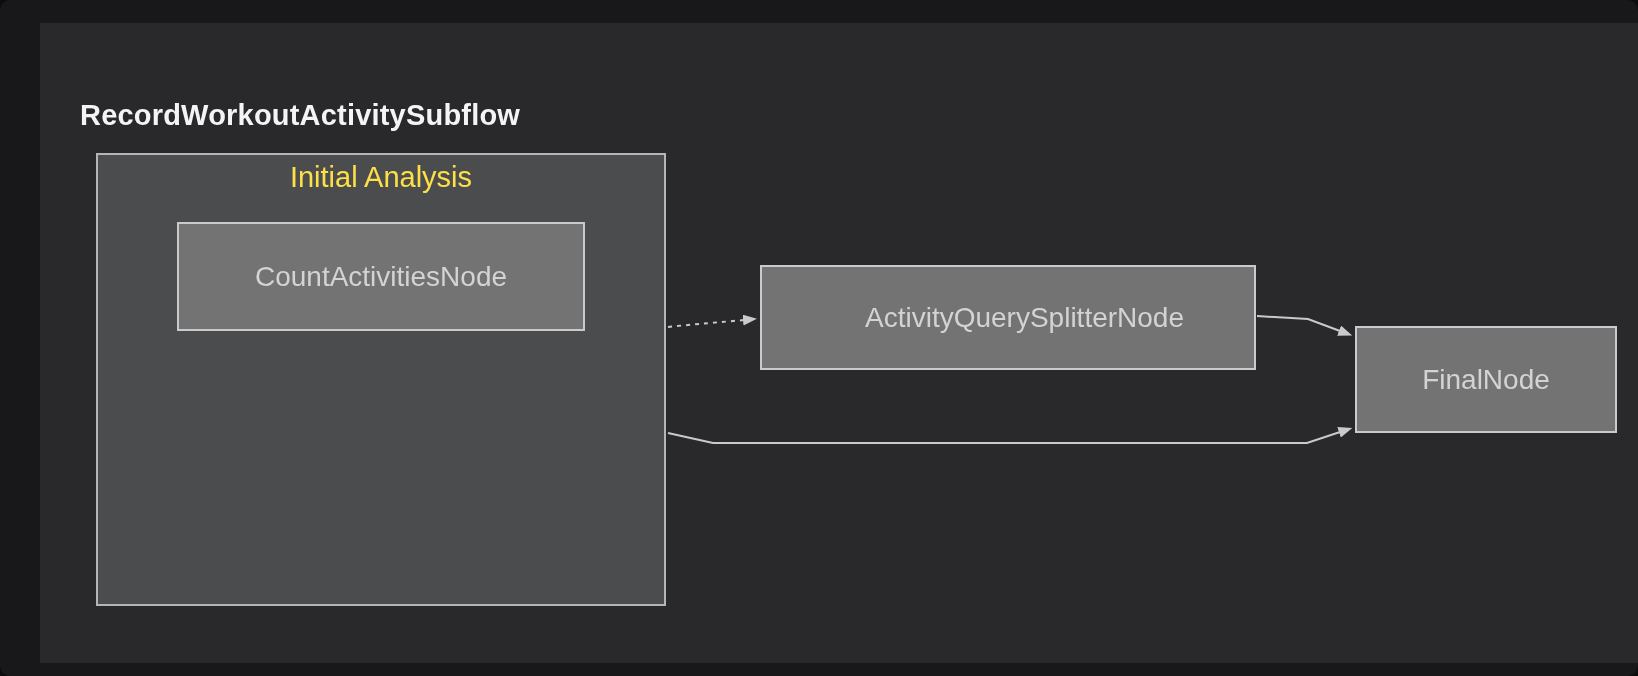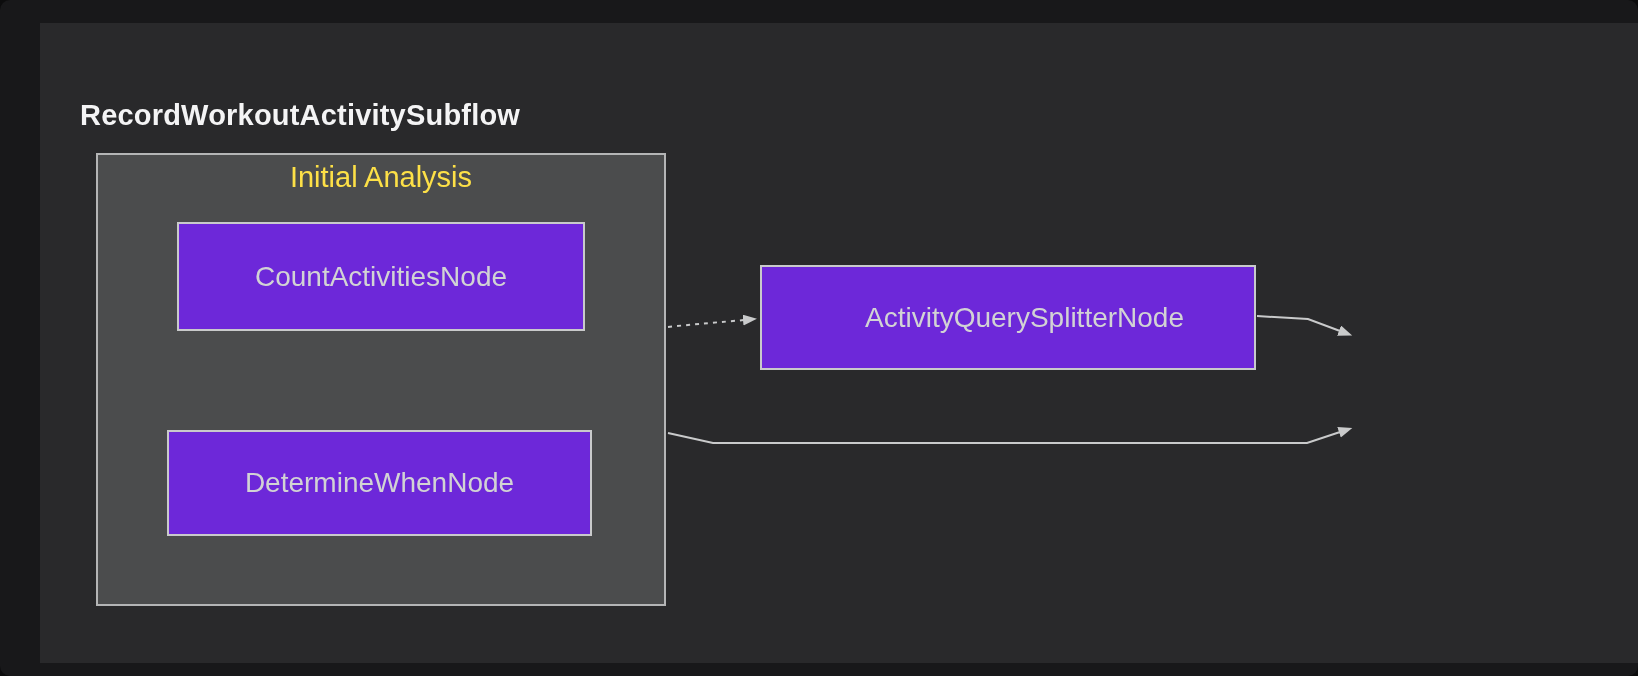--- a/index.html
+++ b/index.html
@@ -50,21 +50,21 @@
     position: absolute;
     left: 0;
     top: 6px;
     width: 100%;
     text-align: center;
     font-size: 29px;
     color: #fde047;
   }
   .node {
     position: absolute;
-    background: #6d28d9;
+    background: #737373;
     border: 2px solid #c9cacb;
     box-sizing: border-box;
     display: flex;
     align-items: center;
     justify-content: center;
     font-size: 28px;
     color: #d2d3d4;
     white-space: nowrap;
     z-index: 2;
   }
@@ -100,19 +100,19 @@
       <path d="M 1217 293 L 1268 296 L 1300 308" fill="none" stroke="#c9cacb" stroke-width="2" marker-end="url(#arrowhead)"></path>
       <path d="M 628 410 L 673 420 L 1267 420 L 1300 409" fill="none" stroke="#c9cacb" stroke-width="2" marker-end="url(#arrowhead)"></path>
     </svg>
 
     <div class="cluster">
       <div class="cluster-label">Initial Analysis</div>
     </div>
 
     <div class="node node-count-activities">CountActivitiesNode</div>
 
-    <div class="node node-determine-when">DetermineWhenNode</div>
 
     <div class="node node-activity-splitter">ActivityQuerySplitterNode</div>
 
+    <div class="node node-final">FinalNode</div>
 
   </div>
 </div>
 
 </body></html>

